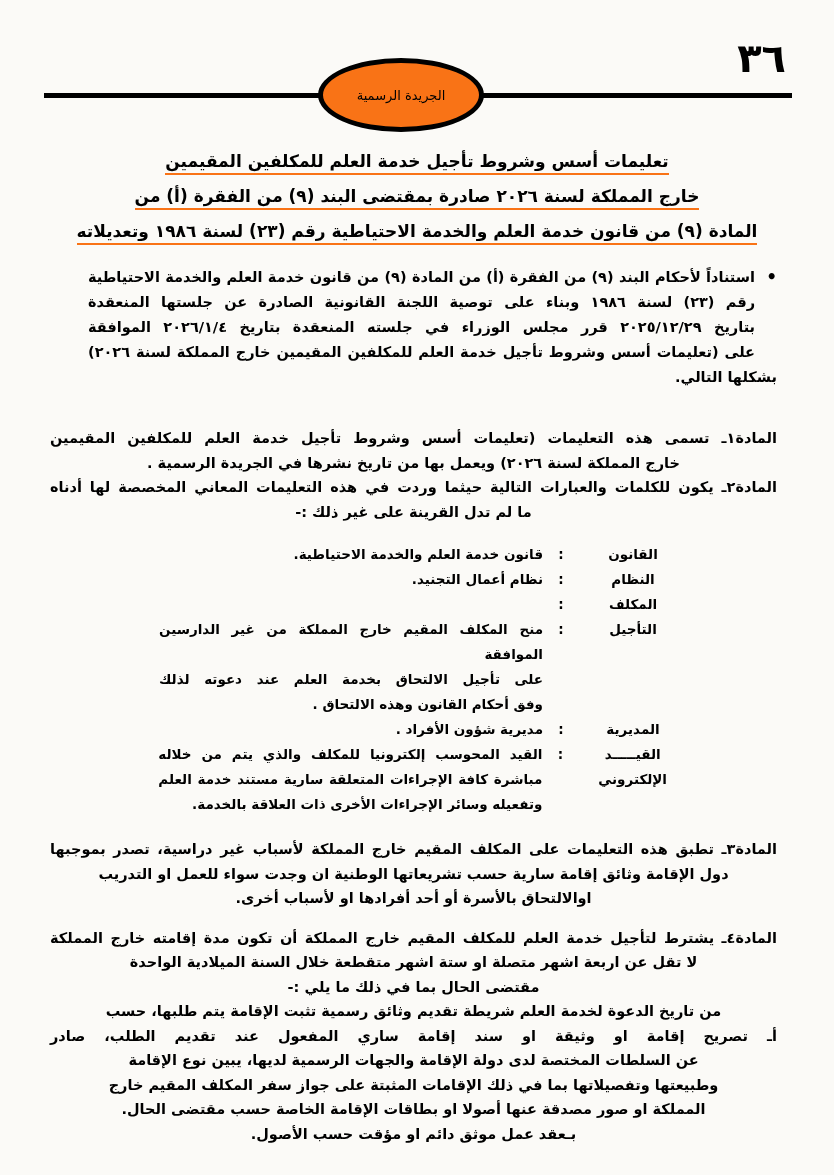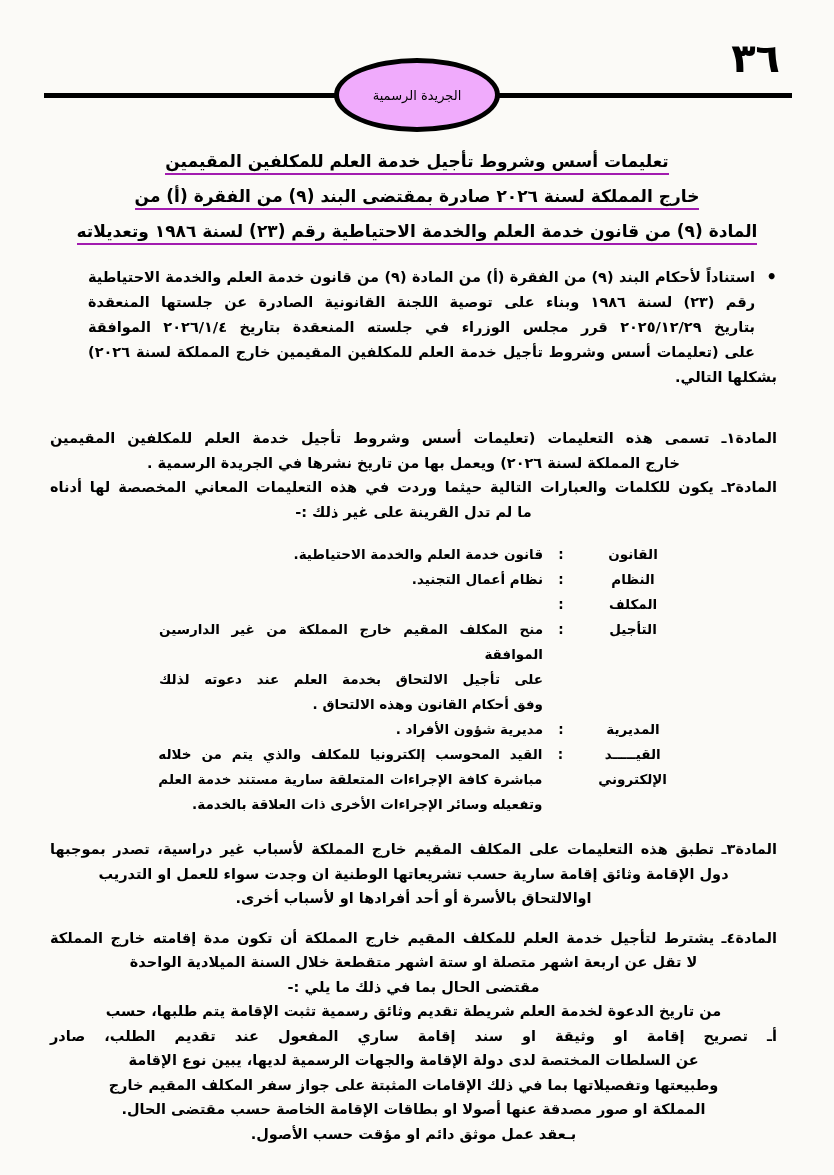--- a/index.html
+++ b/index.html
@@ -9,40 +9,40 @@
     margin:0 auto;
     background:#fbfaf7;
     color:#000;
     font-family:"DejaVu Sans",sans-serif;
     font-weight:700;
     direction:rtl;
     overflow:hidden;
   }
   
   .page-number{
-    position:absolute;top:38px;right:54px;
+    position:absolute;top:38px;right:48px;
     font-size:40px;line-height:1;font-weight:700;margin-left:39px;
   }
   .rule{
     position:absolute;top:93px;left:44px;right:42px;height:5px;
     background:#000;
   }
   .oval{
-    position:absolute;top:58px;left:334px;width:156px;height:64px;
+    position:absolute;top:58px;left:318px;width:156px;height:64px;
     border:5px solid #000;border-radius:50%;
-    background:#f0abfc;
+    background:#f97316;
     display:flex;align-items:center;justify-content:center;
     z-index:2;
   }
   .oval span{font-size:13px;font-weight:400;}
   
   .titles{padding-top:144px;}
   .title-line{text-align:center;font-size:17px;line-height:35px;}
   .title-line span{
-    border-bottom:2px solid #a21caf;
+    border-bottom:2px solid #f97316;
     padding-bottom:2px;
   }
   
   .sec{margin:0 57px 0 50px;font-size:14.5px;line-height:24.5px;}
   .jl{text-align:justify;text-align-last:justify;}
   .cl{text-align:center;}
   .rl{text-align:right;}
   
   .preamble{
     display:flex;direction:rtl;

